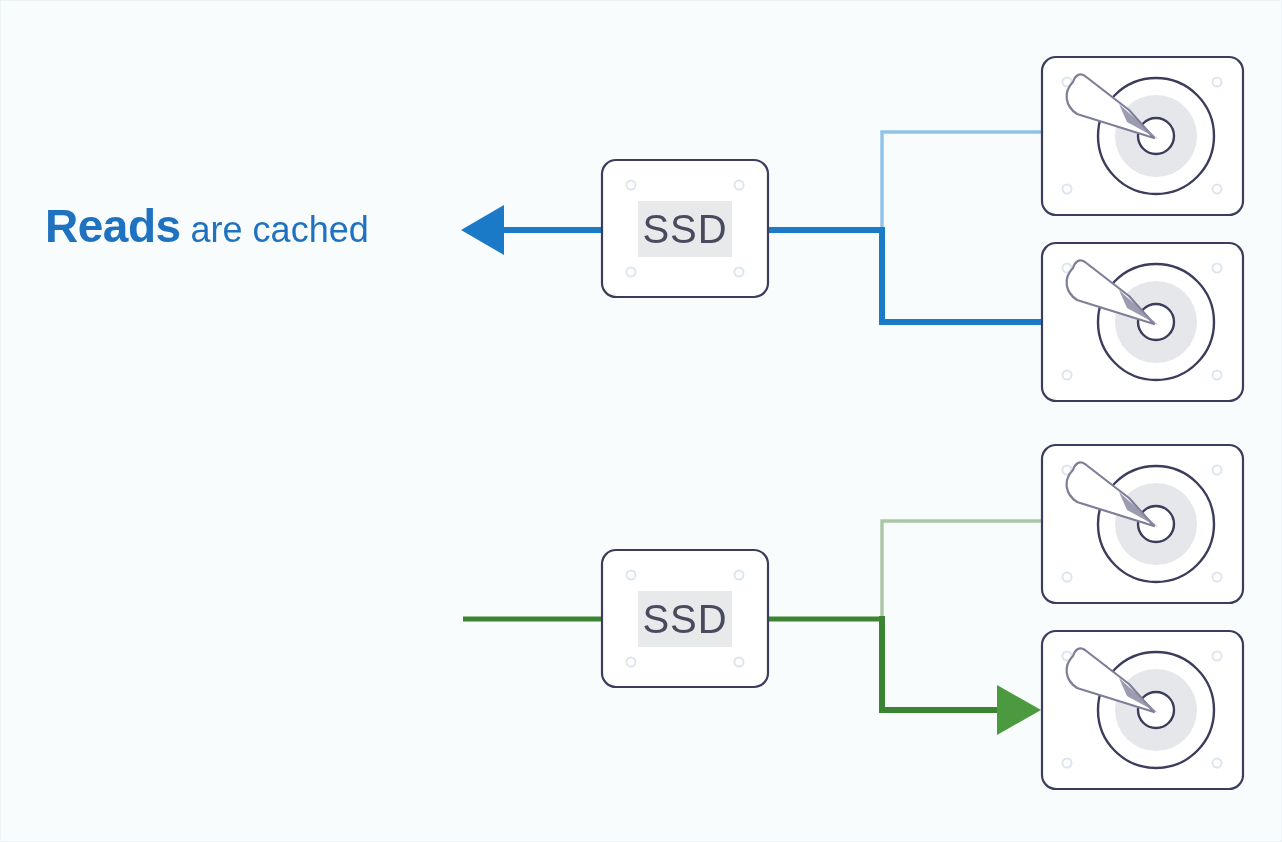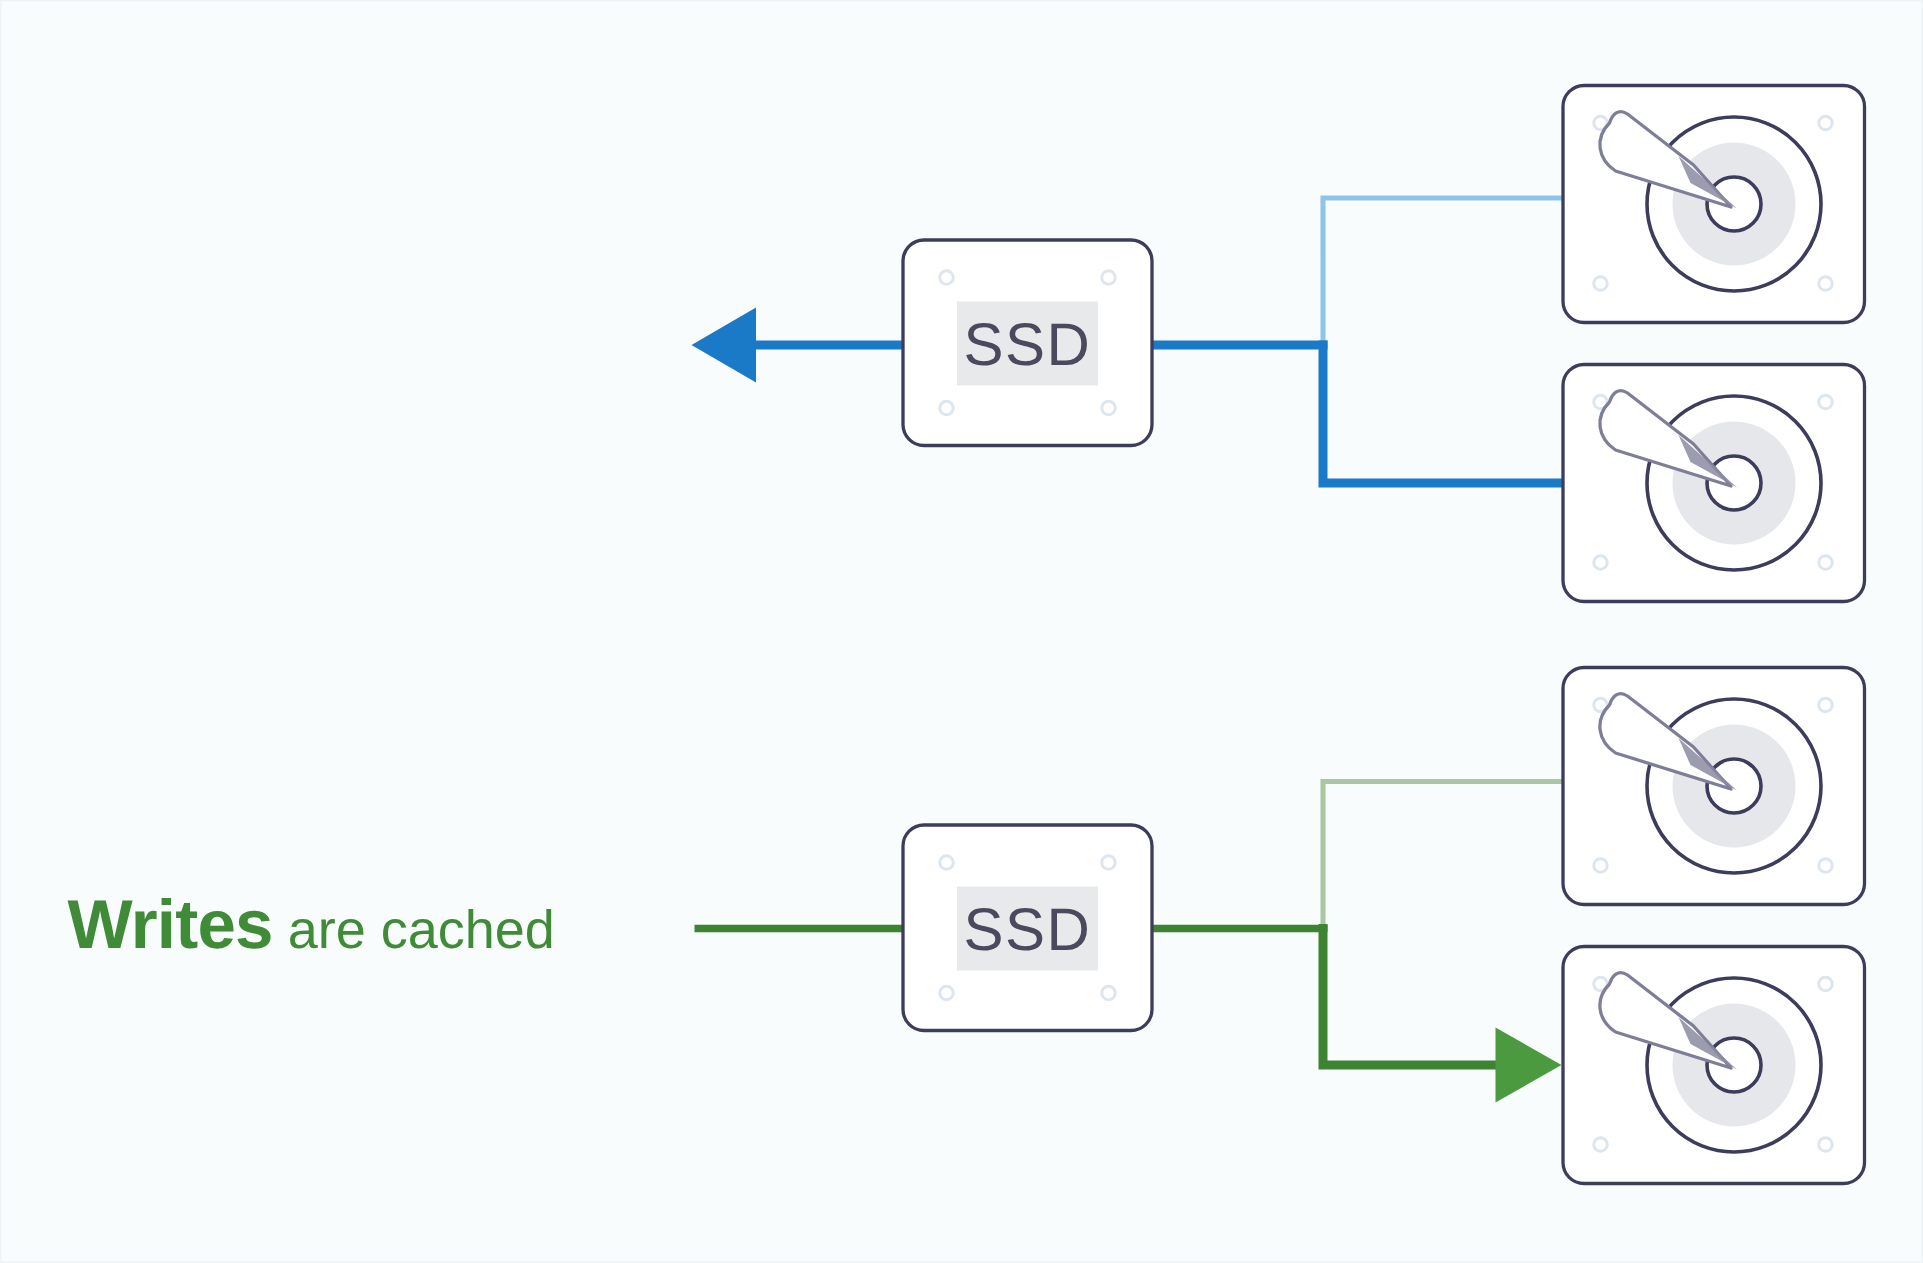--- a/index.html
+++ b/index.html
@@ -121,18 +121,18 @@
     </g>
 
     <g transform="translate(1040,443)">
       <use href="#hdd-symbol" xlink:href="#hdd-symbol"></use>
     </g>
     <g transform="translate(1040,629)">
       <use href="#hdd-symbol" xlink:href="#hdd-symbol"></use>
     </g>
   </svg>
 
+  <div class="label-block" id="reads-label" style="color:#1f72c0">
+    <span class="label-strong">Reads</span><span class="label-light"> are cached</span>
+  </div>
 
-  <div class="label-block" id="writes-label" style="color:#3f8b37">
-    <span class="label-strong">Writes</span><span class="label-light"> are cached</span>
-  </div>
 
 </div>
 
 </body></html>

